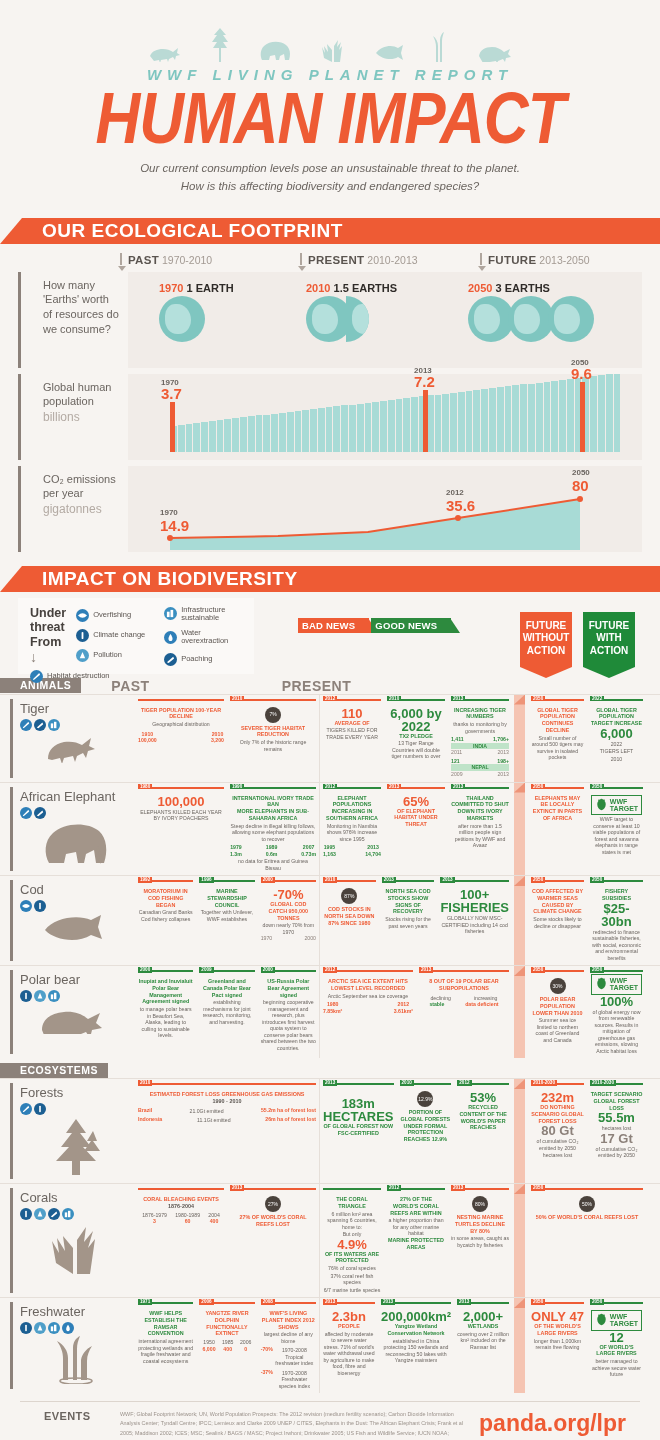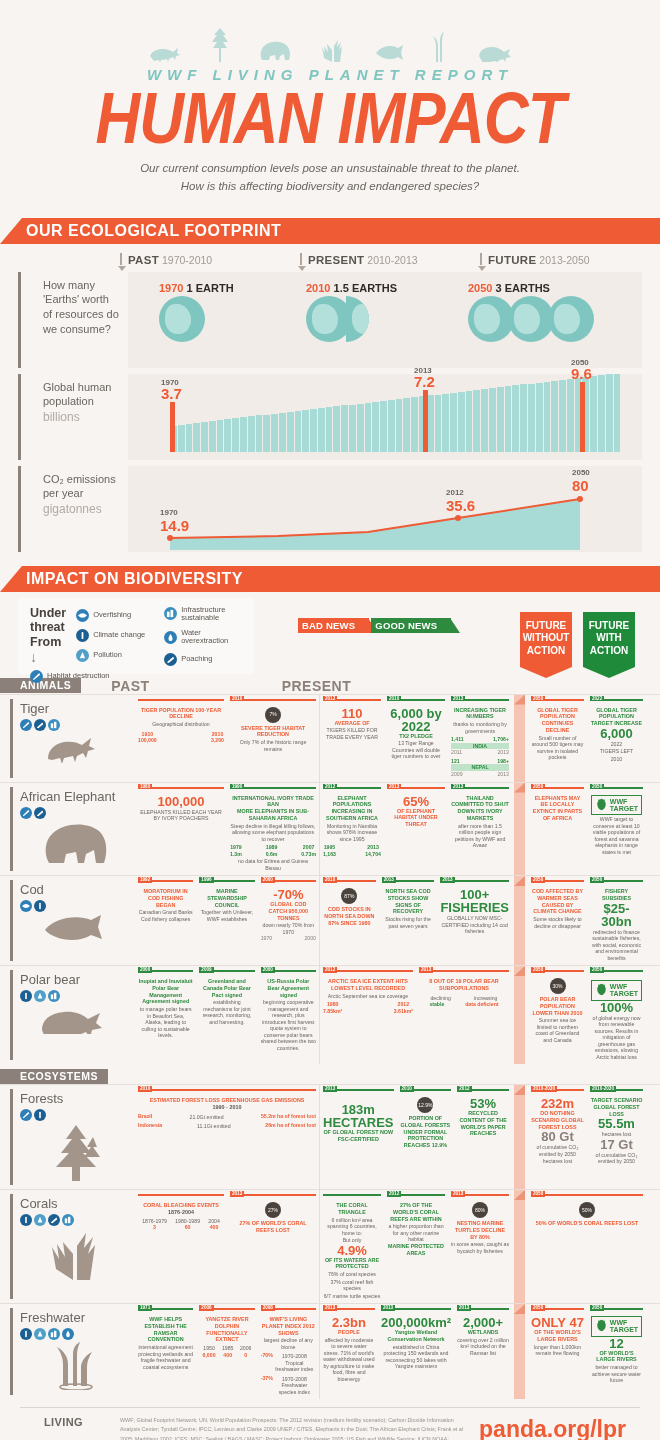--- a/index.html
+++ b/index.html
@@ -24,22 +24,22 @@
   .bigtitle {
     color:#ee5b34; font-size:62px; line-height:.95; font-weight:bold;
     letter-spacing:-1px; margin-top:2px; font-family:"Liberation Sans", sans-serif;
     transform: scaleY(1.15); transform-origin: top center;
   }
   .subtitle { font-size:11.5px; color:#6b6560; margin-top:16px; line-height:1.55; }
 
   
   .banner {
     position:relative; height:26px; background:#ee5b34; color:#fff;
-    display:flex; align-items:center; font-size:16px; font-weight:bold;
-    letter-spacing:.5px; padding-left:26px;
+    display:flex; align-items:center; font-size:19px; font-weight:bold;
+    letter-spacing:.5px; padding-left:42px;
   }
   .banner::before {
     content:""; position:absolute; left:0; top:0;
     border-top:26px solid #f7f4f1; border-right:22px solid transparent;
   }
   .banner.b2 { background:#ee5b34; }
 
   
   .fp { padding:10px 0 0 0; }
   .period-row { display:flex; padding-left:120px; }
@@ -867,21 +867,21 @@
               <div style="margin-top:6px">
                 <div style="margin:2px auto;width:16px;height:16px;border-radius:50%;background:#4a423c;color:#fff;font-size:5px;display:flex;align-items:center;justify-content:center">30%</div>
                 <div class="ttl o">POLAR BEAR POPULATION</div>
                 <div class="ttl o">LOWER THAN 2010</div>
                 <div class="body">Summer sea ice limited to northern coast of Greenland and Canada</div>
               </div>
             </div>
             <div class="cell">
               <div class="bar g"></div>
               <span class="yr g">2050</span>
-              <div style="margin-top:8px"><div class="wwf">
+              <div style="margin-top:2px"><div class="wwf">
                   <span class="pnd"><svg viewBox="0 0 20 20">
                       <path d="M10 1c-1 0-2 .6-2.5 1.5C6.6 2 5.5 2 5 2.6c-.4.6-.2 1.5.3 2.2C4 6 3.5 8 3.5 10c0 4 3 8 6.5 9 3.5-1 6.5-5 6.5-9 0-2-.5-4-1.8-5.2.5-.7.7-1.6.3-2.2C14.5 2 13.4 2 12.5 2.5 12 1.6 11 1 10 1z"></path>
                     </svg></span>
                   <span class="tx">WWF<br>TARGET</span>
                 </div><div class="big g">100%</div><div class="body">of global energy now from renewable sources. Results in mitigation of greenhouse gas emissions, slowing Arctic habitat loss</div></div>
             </div>
           </div>
         </div>
       </div>
       <div class="cathdr">
@@ -1209,17 +1209,17 @@
                     </svg></span>
                   <span class="tx">WWF<br>TARGET</span>
                 </div><div class="big g">12</div><div class="ttl gg">OF WORLD'S LARGE RIVERS</div><div class="body">better managed to achieve secure water future</div></div>
             </div>
           </div>
         </div>
       </div>
     </div>
 
   <div class="footer">
-    <div class="sw">LIVING</div>
+    <div class="sw">EVENTS</div>
     <div class="src">WWF; Global Footprint Network; UN, World Population Prospects: The 2012 revision (medium fertility scenario); Carbon Dioxide Information Analysis Center; Tyndall Centre; IPCC; Lemieux and Clarke 2009 UNEP / CITES, Elephants in the Dust: The African Elephant Crisis; Frank et al 2005; Maddison 2002; ICES; MSC; Sealink / BAGS / MASC; Project Irwhoni; Drinkwater 2005; US Fish and Wildlife Service; IUCN NOAA; FAOSTAT; FSC; Coral Triangle Support Partnership; World Resources Institute; Ramsar Convention on Wetlands</div>
     <div class="url">panda.org/lpr</div>
   </div>
 </div>
 
 </body></html>

